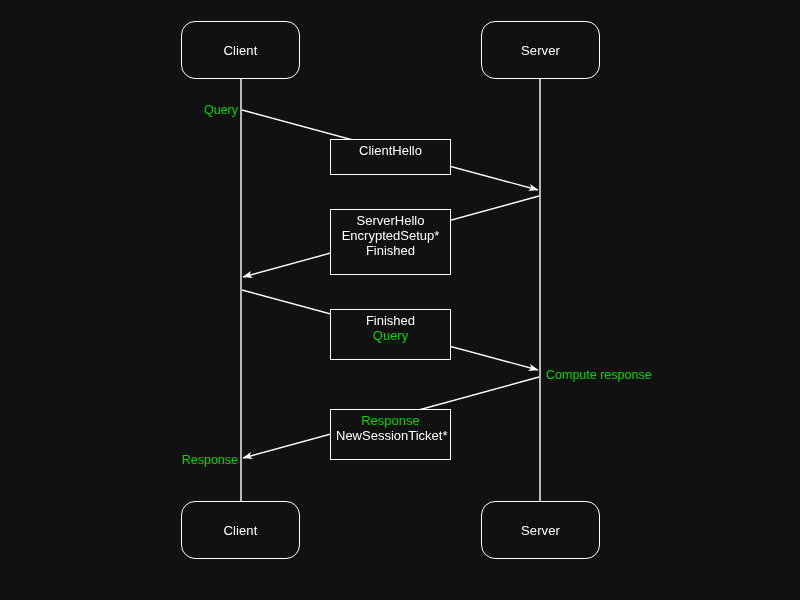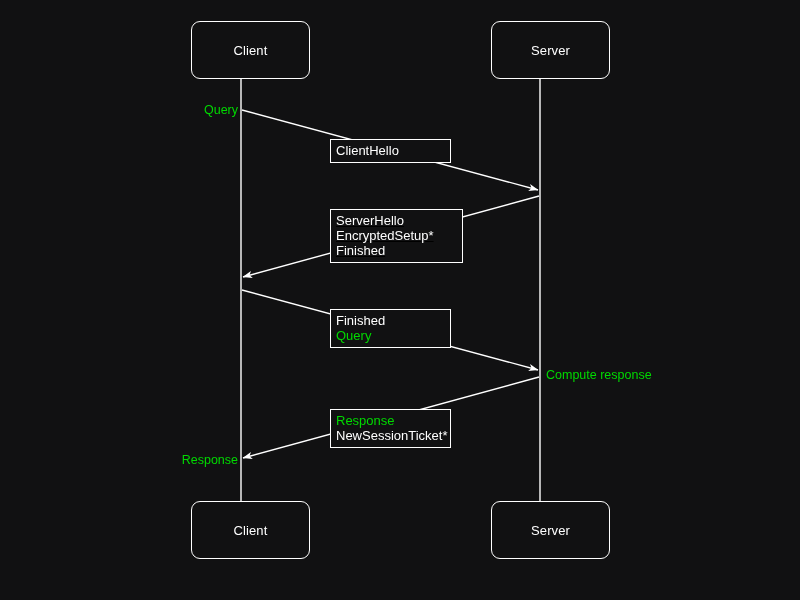--- a/index.html
+++ b/index.html
@@ -23,40 +23,40 @@
     position: absolute;
     top: 0;
     left: 0;
     width: 800px;
     height: 600px;
   }
   .participant-box {
     position: absolute;
     box-sizing: border-box;
     border: 1px solid #ffffff;
-    border-radius: 9px;
+    border-radius: 14px;
     background: #111112;
     display: flex;
     align-items: center;
     justify-content: center;
-    margin-left: 10px;
   }
   .participant-label {
     color: #ffffff;
     font-size: 13px;
     line-height: 1;
     letter-spacing: 0.1px;
   }
   .msg-box {
     position: absolute;
     box-sizing: border-box;
     border: 1px solid #ffffff;
     background: #111112;
-    padding: 3px 5px 4px 5px;
+    padding: 3px 5px 16px 5px;
     z-index: 5;
+    text-align: center;
   }
   .msg-line {
     font-size: 13px;
     line-height: 15px;
     white-space: nowrap;
     color: #ffffff;
   }
   .msg-line.green {
     color: #00d900;
   }
@@ -105,21 +105,21 @@
     <span class="participant-label">Client</span>
   </div>
   <div class="participant-box" style="left:481px; top:501px; width:119px; height:58px;">
     <span class="participant-label">Server</span>
   </div>
 
   <div class="msg-box" style="left:330px; top:139px; width:121px;">
     <div class="msg-line">ClientHello</div>
   </div>
 
-  <div class="msg-box" style="left:330px; top:209px; width:133px;text-decoration:underline;">
+  <div class="msg-box" style="left:330px; top:209px; width:121px;">
     <div class="msg-line">ServerHello</div>
     <div class="msg-line">EncryptedSetup*</div>
     <div class="msg-line">Finished</div>
   </div>
 
   <div class="msg-box" style="left:330px; top:309px; width:121px;">
     <div class="msg-line">Finished</div>
     <div class="msg-line green">Query</div>
   </div>
 

